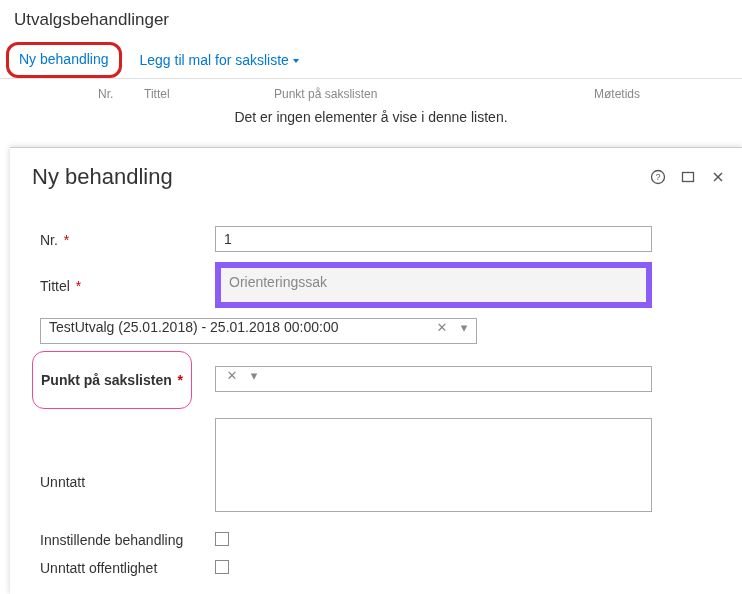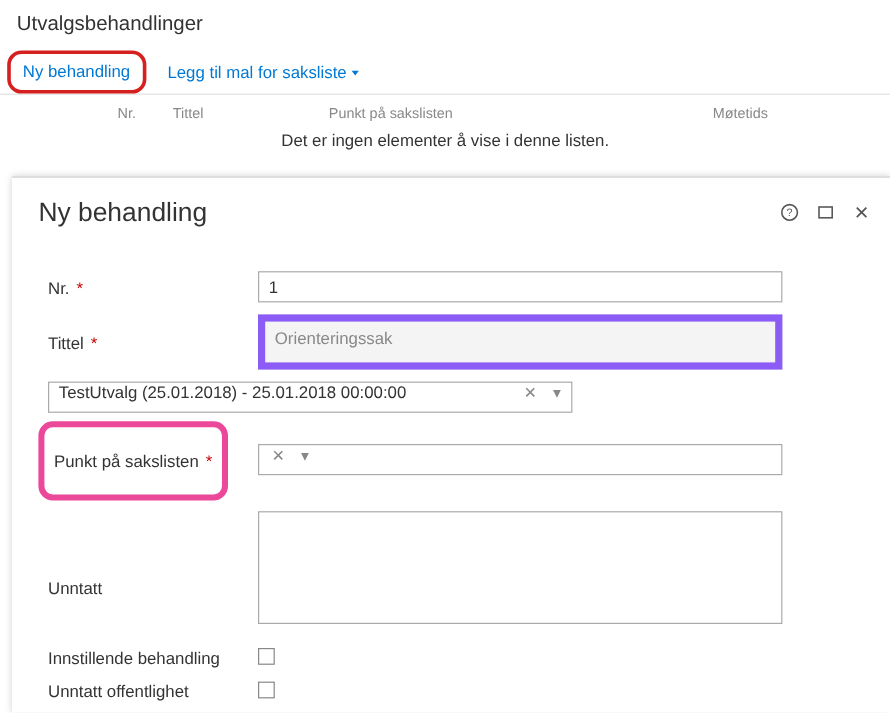--- a/index.html
+++ b/index.html
@@ -111,25 +111,26 @@
     }
     .form-row.top { align-items: center; }
     .label {
       width: 175px;
       font-size: 14px;
       color: #333;
       padding-top: 2px;
     }
     .req { color: #c00; margin-left: 2px; }
     .label-red-circle {
-      border: 5px solid #ec4899;
+      border: 1px solid #ec4899;
       border-radius: 12px;
       padding: 20px 8px;
       margin: -5px -8px;
       display: inline-block;
+      font-weight: bold;
     }
     .input-text {
       width: 437px;
       height: 26px;
       border: 1px solid #aaa;
       padding: 2px 8px;
       font-size: 14px;
       color: #333;
       background: #fff;
     }

